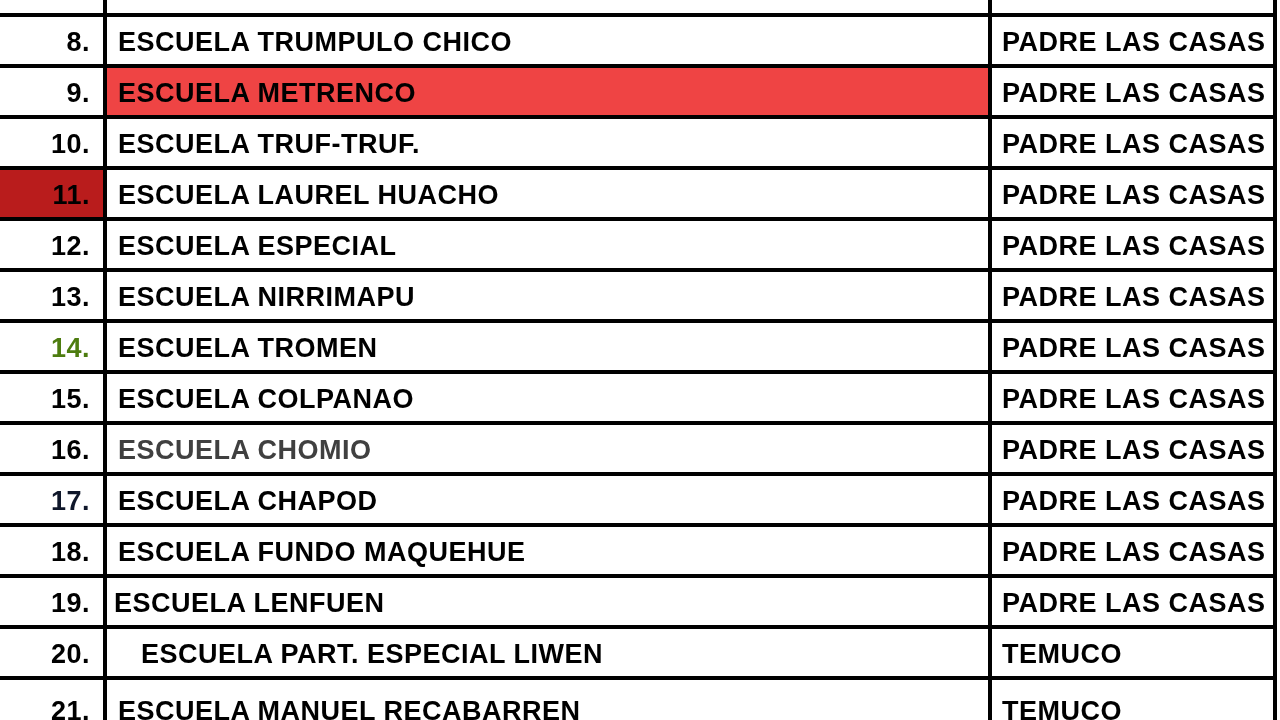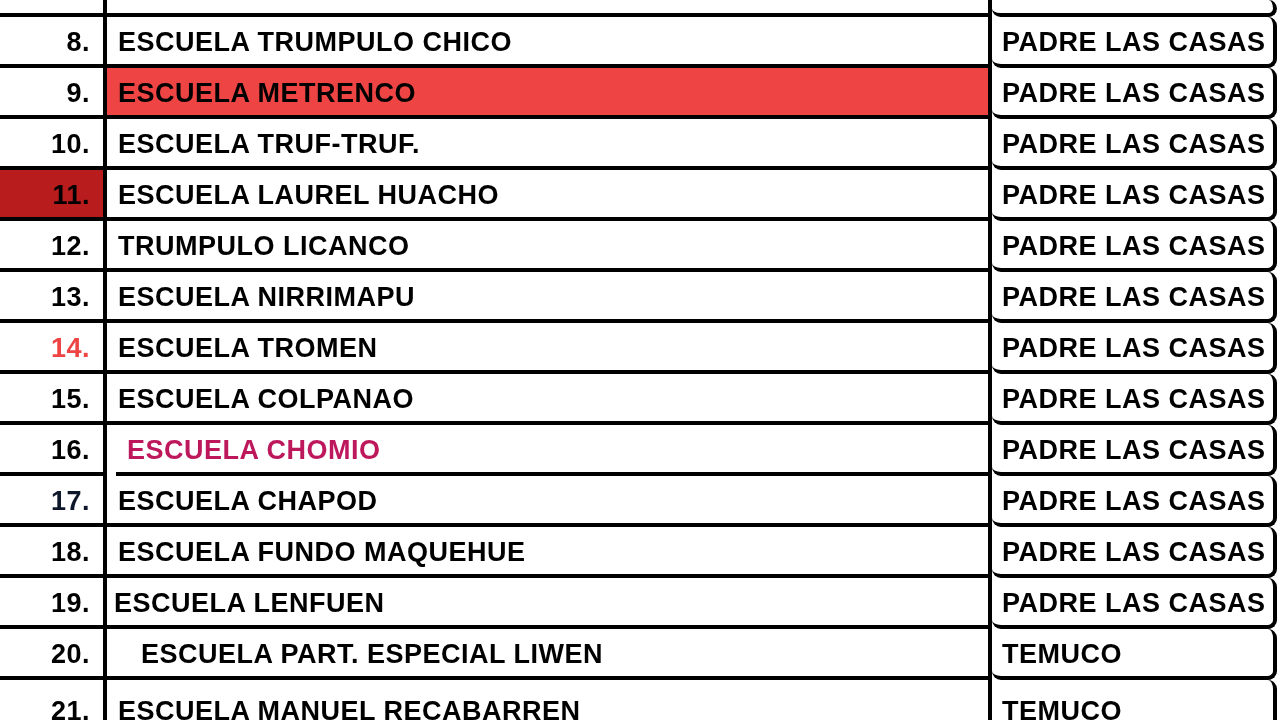--- a/index.html
+++ b/index.html
@@ -55,21 +55,20 @@
   }
   .cell.num {
     justify-content: flex-end;
     padding-right: 13px;
   }
   .cell.name {
     padding-left: 11px;
   }
   .cell.commune {
     padding-left: 10px;
-    border-radius: 9px;
   }
 </style>
 </head>
 <body>
 
 <div class="viewport">
   <div class="scan-table" id="scan-table">
 
   <div class="row-partial" style="display: contents;">
   <div class="cell num row-partial" style="border-right-color: rgb(0, 0, 0); border-bottom-color: rgb(0, 0, 0); color: rgb(0, 0, 0); background: rgb(255, 255, 255);"></div>
@@ -91,41 +90,41 @@
   <div class="cell name row-data" style="border-right-color: rgb(0, 0, 0); border-bottom-color: rgb(0, 0, 0); color: rgb(0, 0, 0); background: rgb(255, 255, 255);">ESCUELA TRUF-TRUF.</div>
   <div class="cell commune row-data" style="border-right-color: rgb(0, 0, 0); border-bottom-color: rgb(0, 0, 0); color: rgb(0, 0, 0); background: rgb(255, 255, 255);">PADRE LAS CASAS</div>
 </div>
       <div class="row-data" style="display: contents;">
   <div class="cell num row-data" style="border-right-color: rgb(0, 0, 0); border-bottom-color: rgb(0, 0, 0); color: rgb(0, 0, 0); background: #b91c1c;">11.</div>
   <div class="cell name row-data" style="border-right-color: rgb(0, 0, 0); border-bottom-color: rgb(0, 0, 0); color: rgb(0, 0, 0); background: rgb(255, 255, 255);">ESCUELA LAUREL HUACHO</div>
   <div class="cell commune row-data" style="border-right-color: rgb(0, 0, 0); border-bottom-color: rgb(0, 0, 0); color: rgb(0, 0, 0); background: rgb(255, 255, 255);">PADRE LAS CASAS</div>
 </div>
       <div class="row-data" style="display: contents;">
   <div class="cell num row-data" style="border-right-color: rgb(0, 0, 0); border-bottom-color: rgb(0, 0, 0); color: rgb(0, 0, 0); background: rgb(255, 255, 255);">12.</div>
-  <div class="cell name row-data" style="border-right-color: rgb(0, 0, 0); border-bottom-color: rgb(0, 0, 0); color: rgb(0, 0, 0); background: rgb(255, 255, 255);">TRUMPULO LICANCO</div>
+  <div class="cell name row-data" style="border-right-color: rgb(0, 0, 0); border-bottom-color: rgb(0, 0, 0); color: rgb(0, 0, 0); background: rgb(255, 255, 255);">ESCUELA ESPECIAL</div>
   <div class="cell commune row-data" style="border-right-color: rgb(0, 0, 0); border-bottom-color: rgb(0, 0, 0); color: rgb(0, 0, 0); background: rgb(255, 255, 255);">PADRE LAS CASAS</div>
 </div>
       <div class="row-data" style="display: contents;">
   <div class="cell num row-data" style="border-right-color: rgb(0, 0, 0); border-bottom-color: rgb(0, 0, 0); color: rgb(0, 0, 0); background: rgb(255, 255, 255);">13.</div>
   <div class="cell name row-data" style="border-right-color: rgb(0, 0, 0); border-bottom-color: rgb(0, 0, 0); color: rgb(0, 0, 0); background: rgb(255, 255, 255);">ESCUELA NIRRIMAPU</div>
   <div class="cell commune row-data" style="border-right-color: rgb(0, 0, 0); border-bottom-color: rgb(0, 0, 0); color: rgb(0, 0, 0); background: rgb(255, 255, 255);">PADRE LAS CASAS</div>
 </div>
       <div class="row-data" style="display: contents;">
-  <div class="cell num row-data" style="border-right-color: rgb(0, 0, 0); border-bottom-color: rgb(0, 0, 0); color: #ef4444; background: rgb(255, 255, 255);">14.</div>
+  <div class="cell num row-data" style="border-right-color: rgb(0, 0, 0); border-bottom-color: rgb(0, 0, 0); color: #4d7c0f; background: rgb(255, 255, 255);">14.</div>
   <div class="cell name row-data" style="border-right-color: rgb(0, 0, 0); border-bottom-color: rgb(0, 0, 0); color: rgb(0, 0, 0); background: rgb(255, 255, 255);">ESCUELA TROMEN</div>
   <div class="cell commune row-data" style="border-right-color: rgb(0, 0, 0); border-bottom-color: rgb(0, 0, 0); color: rgb(0, 0, 0); background: rgb(255, 255, 255);">PADRE LAS CASAS</div>
 </div>
       <div class="row-data" style="display: contents;">
   <div class="cell num row-data" style="border-right-color: rgb(0, 0, 0); border-bottom-color: rgb(0, 0, 0); color: rgb(0, 0, 0); background: rgb(255, 255, 255);">15.</div>
   <div class="cell name row-data" style="border-right-color: rgb(0, 0, 0); border-bottom-color: rgb(0, 0, 0); color: rgb(0, 0, 0); background: rgb(255, 255, 255);">ESCUELA COLPANAO</div>
   <div class="cell commune row-data" style="border-right-color: rgb(0, 0, 0); border-bottom-color: rgb(0, 0, 0); color: rgb(0, 0, 0); background: rgb(255, 255, 255);">PADRE LAS CASAS</div>
 </div>
       <div class="row-data" style="display: contents;">
   <div class="cell num row-data" style="border-right-color: rgb(0, 0, 0); border-bottom-color: rgb(0, 0, 0); color: rgb(0, 0, 0); background: rgb(255, 255, 255);">16.</div>
-  <div class="cell name row-data" style="border-right-color: rgb(0, 0, 0); border-bottom-color: rgb(0, 0, 0); color: #be185d; background: rgb(255, 255, 255); margin-left: 9px;">ESCUELA CHOMIO</div>
+  <div class="cell name row-data" style="border-right-color: rgb(0, 0, 0); border-bottom-color: rgb(0, 0, 0); color: #404040; background: rgb(255, 255, 255);">ESCUELA CHOMIO</div>
   <div class="cell commune row-data" style="border-right-color: rgb(0, 0, 0); border-bottom-color: rgb(0, 0, 0); color: rgb(0, 0, 0); background: rgb(255, 255, 255);">PADRE LAS CASAS</div>
 </div>
       <div class="row-data" style="display: contents;">
   <div class="cell num row-data" style="border-right-color: rgb(0, 0, 0); border-bottom-color: rgb(0, 0, 0); color: #0f172a; background: rgb(255, 255, 255);">17.</div>
   <div class="cell name row-data" style="border-right-color: rgb(0, 0, 0); border-bottom-color: rgb(0, 0, 0); color: rgb(0, 0, 0); background: rgb(255, 255, 255);">ESCUELA CHAPOD</div>
   <div class="cell commune row-data" style="border-right-color: rgb(0, 0, 0); border-bottom-color: rgb(0, 0, 0); color: rgb(0, 0, 0); background: rgb(255, 255, 255);">PADRE LAS CASAS</div>
 </div>
       <div class="row-data" style="display: contents;">
   <div class="cell num row-data" style="border-right-color: rgb(0, 0, 0); border-bottom-color: rgb(0, 0, 0); color: rgb(0, 0, 0); background: rgb(255, 255, 255);">18.</div>
   <div class="cell name row-data" style="border-right-color: rgb(0, 0, 0); border-bottom-color: rgb(0, 0, 0); color: rgb(0, 0, 0); background: rgb(255, 255, 255);">ESCUELA FUNDO MAQUEHUE</div>

